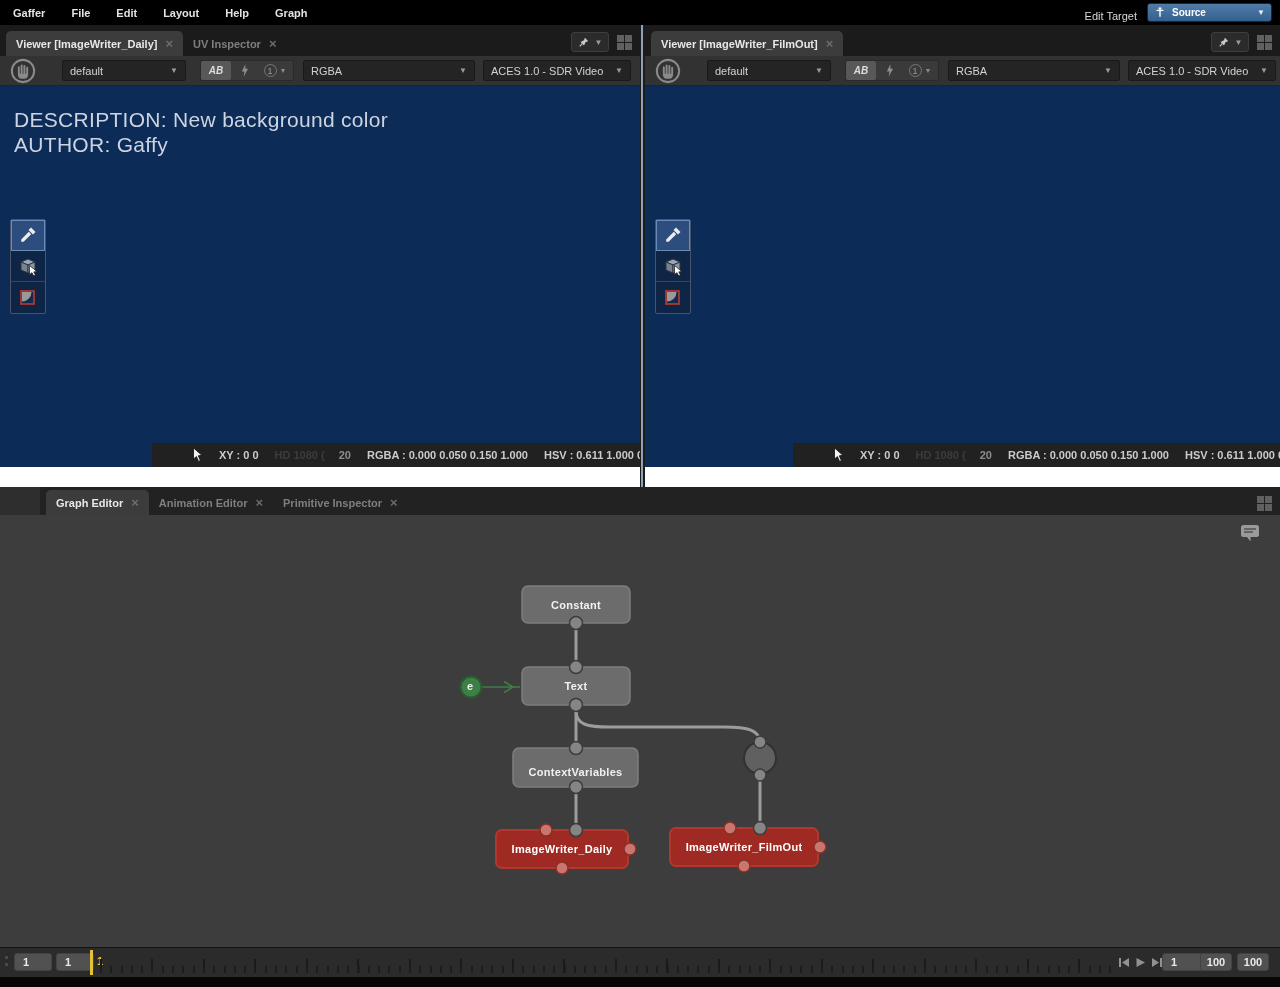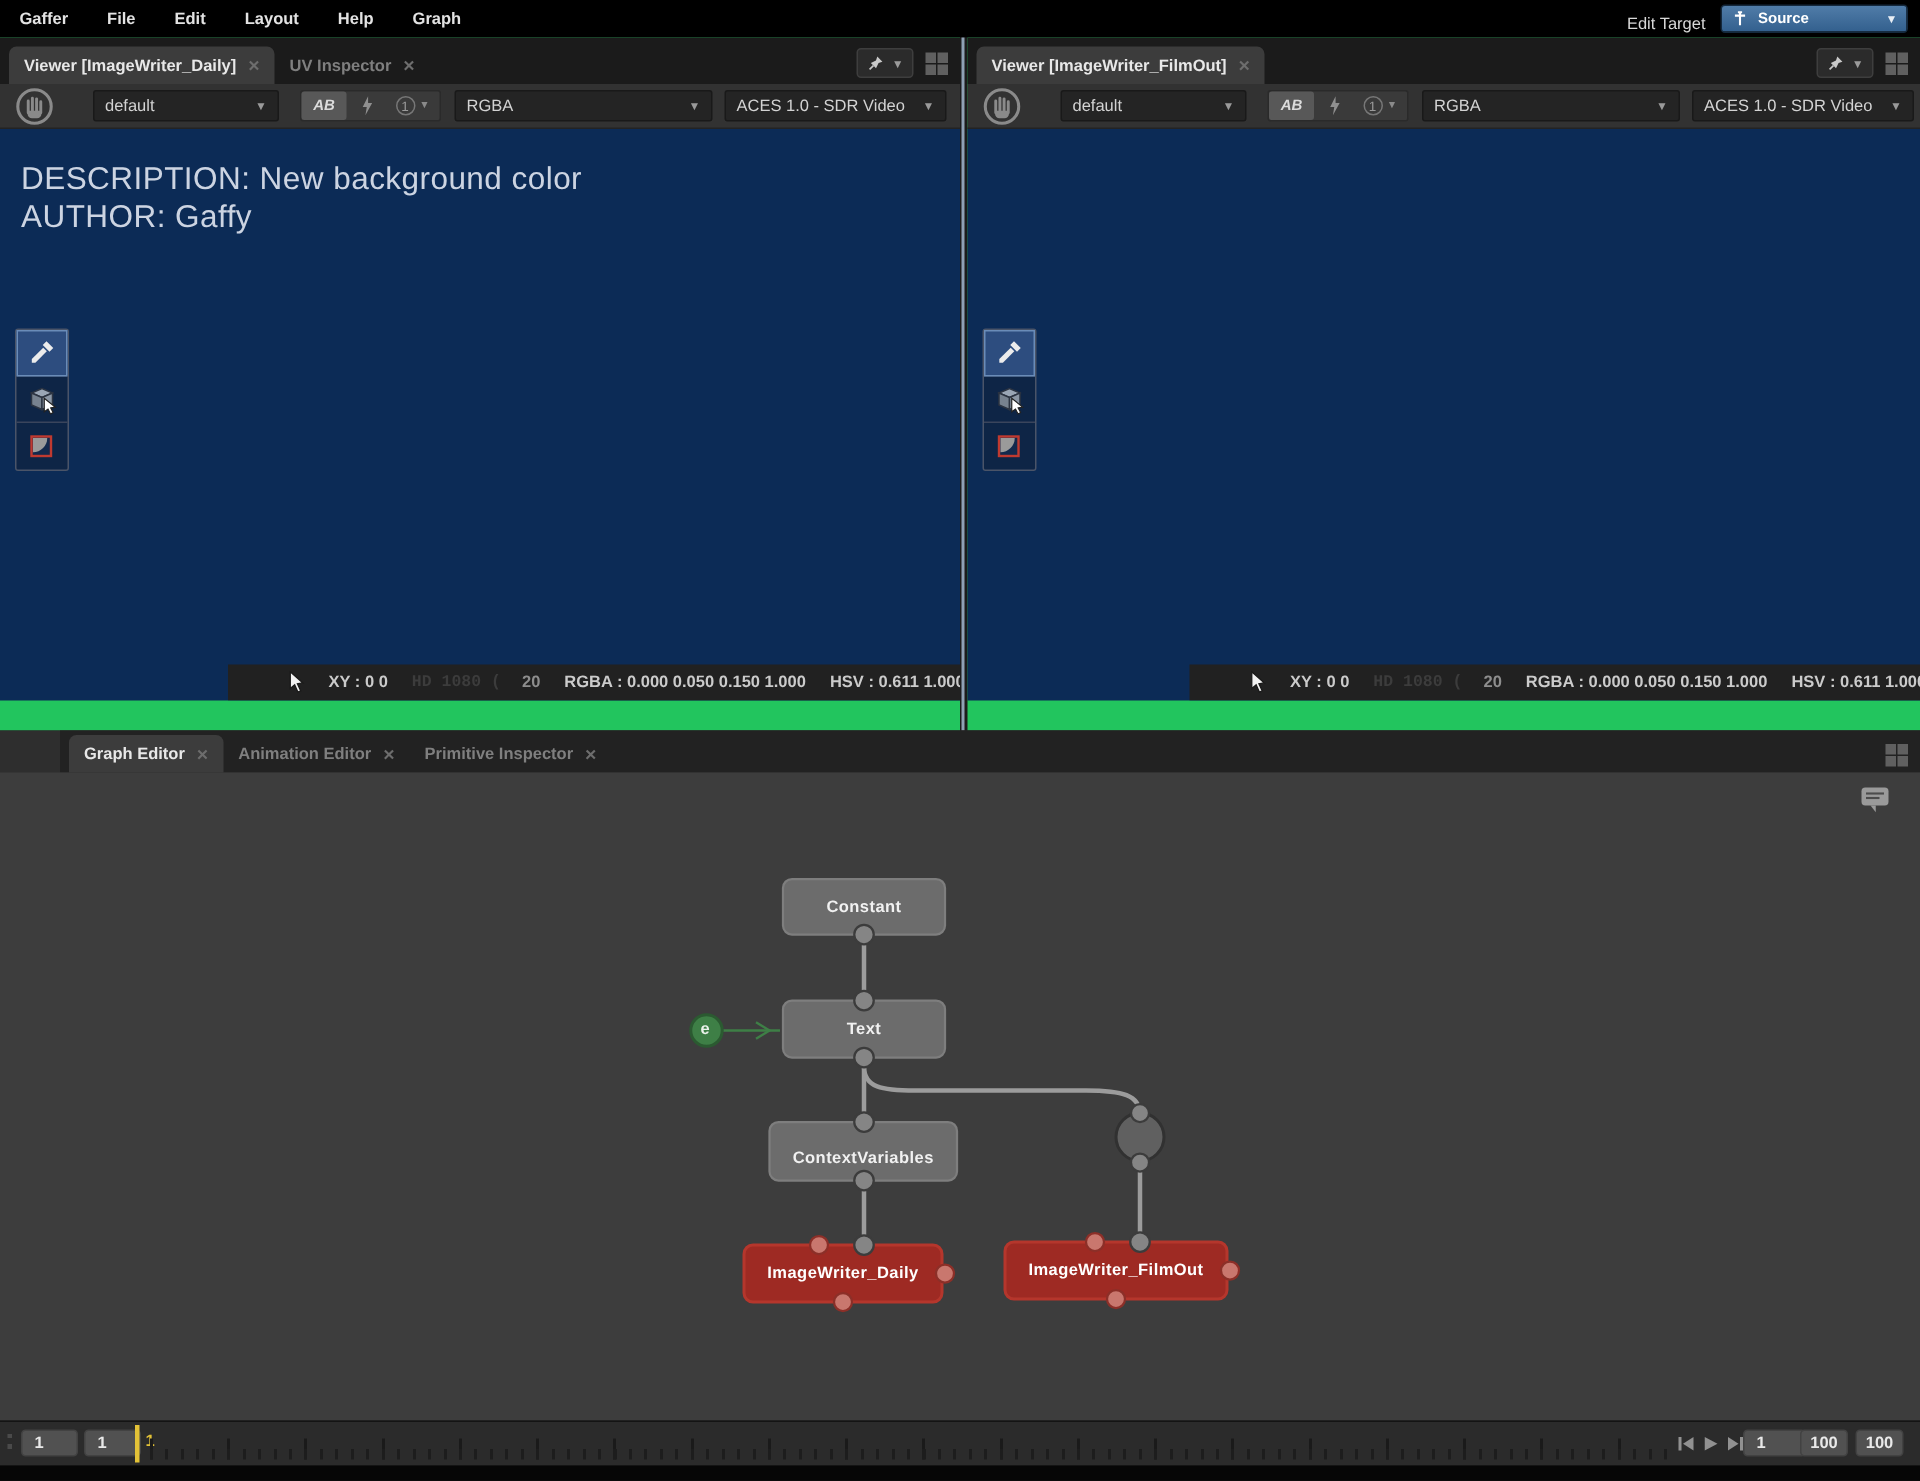--- a/index.html
+++ b/index.html
@@ -13,21 +13,21 @@
   .menu-item { color:#e3e3e3; font-size:11px; font-weight:bold; padding:0 13px; cursor:default; }
   .menubar-right { margin-left:auto; display:flex; align-items:flex-end; gap:10px; padding-right:8px; }
   .edit-target-label { color:#d8d8d8; font-size:11px; }
   .target-dd { width:125px; height:19px; border-radius:3px; border:1px solid #15293d;
                background:linear-gradient(#507ca8,#33608e); display:flex; align-items:center;
                padding:0 6px; gap:6px; }
   .target-dd span { color:#fff; font-size:10px; font-weight:bold; flex:1; }
   .target-dd .arr { color:#e8eef5; font-size:8px; flex:0; }
 
   
-  .viewer { position:absolute; top:25px; height:462px; background:#22c55e; }
+  .viewer { position:absolute; top:25px; height:462px; background:#ffffff; }
   .viewer.left  { left:0;   width:640px; }
   .viewer.right { left:645px; width:635px; }
   .divider-v { position:absolute; left:640px; top:25px; width:5px; height:462px; background:#1c1c1c; }
   .divider-v::after { content:""; position:absolute; left:1px; top:0; width:2px; height:100%; background:#8fa1b5; }
 
   .tabbar { position:absolute; left:0; top:0; right:0; height:31px; background:#1b1b1b;
             display:flex; align-items:flex-end; padding-left:6px; }
   .tab { height:25px; display:flex; align-items:center; padding:0 10px; border-radius:5px 5px 0 0;
          font-size:11px; font-weight:bold; color:#7f7f7f; gap:8px; }
   .tab.active { background:#3c3c3c; color:#e8e8e8; }
@@ -64,21 +64,21 @@
               background:rgba(18,30,52,.45); border-radius:2px; }
   .tool-btn { width:34px; height:31px; display:flex; align-items:center; justify-content:center;
               border-bottom:1px solid #3a455c; }
   .tool-btn:last-child { border-bottom:none; }
   .tool-btn.selected { background:#2d4d7f; outline:1px solid #6a8cb8; outline-offset:-1px; }
 
   .status-strip { position:absolute; right:0; bottom:0; left:152px; height:24px; background:#212121;
                   display:flex; align-items:center; gap:16px; padding-left:40px; overflow:hidden;
                   font-size:11px; font-weight:bold; white-space:nowrap; }
   .status-strip .val { color:#cbcbcb; }
-  .status-strip .dim { color:#3c3c3c; margin-right:-8px;font-family:Liberation Mono, monospace; }
+  .status-strip .dim { color:#3c3c3c; margin-right:-8px; }
   .status-strip .tail { color:#8d8d8d; margin-left:-10px;text-align:right; }
   .swatch { width:17px; height:13px; background:#0d2b56; display:inline-block; }
   .status-cursor { flex:0 0 auto; }
 
   
   .editor { position:absolute; left:0; top:487px; width:1280px; height:460px; background:#2e2e2e; }
   .editor .tabbar { height:28px; background:#222;margin-left:40px; }
   .graph-area { position:absolute; left:0; top:28px; right:0; bottom:0; background:#3d3d3d; }
   .graph-svg { position:absolute; left:0; top:0; }
   .node-label { position:absolute; display:flex; align-items:center; justify-content:center;

